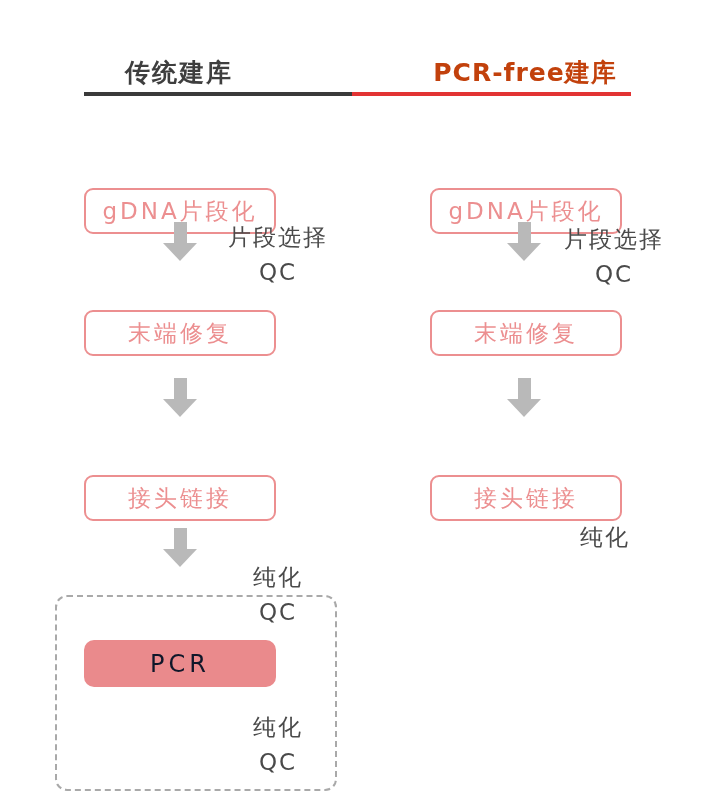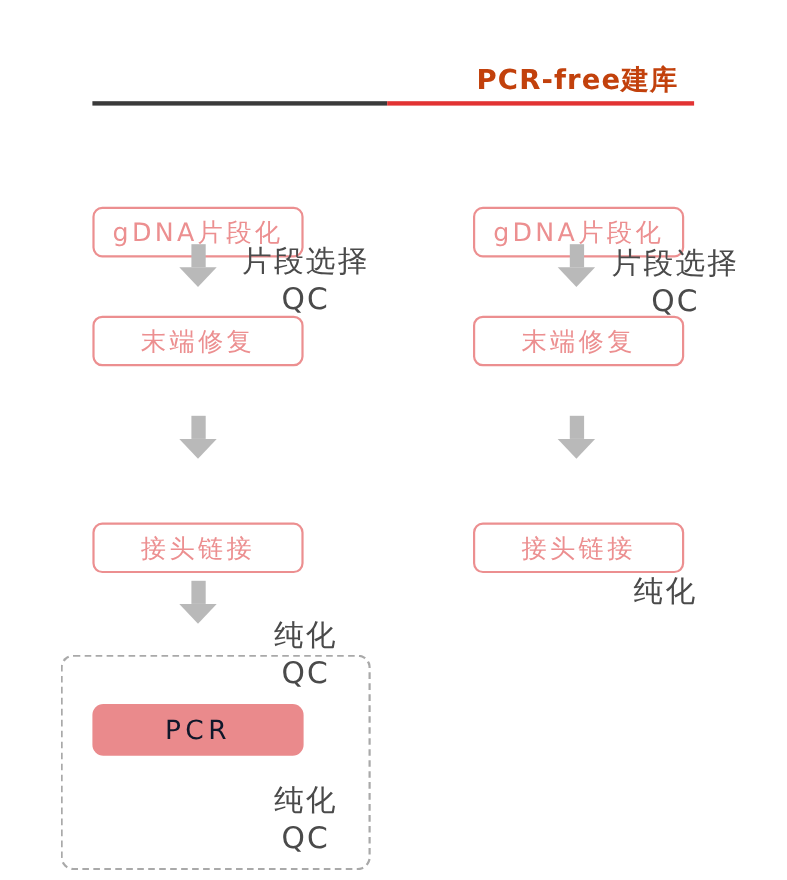--- a/index.html
+++ b/index.html
@@ -48,21 +48,21 @@
     font-size: 23px;
     letter-spacing: 3px;
     display: flex;
     align-items: center;
     justify-content: center;
     background: #ffffff;
   }
   .colL { left: 84px; }
   .colR { left: 430px; }
   .row1 { top: 148px; margin-top: 40px; }
-  .row2 { top: 287px; }
+  .row2 { top: 310px; }
   .row3 { top: 475px; }
 
   
   .arrow {
     position: absolute;
     width: 34px;
   }
   .arrow .stem {
     width: 13px;
     height: 21px;
@@ -82,21 +82,21 @@
   .arow1 { top: 222px; }
   .arow2 { top: 378px; }
   .arow3 { top: 528px; }
 
   
   .note {
     position: absolute;
     width: 120px;
     text-align: center;
     color: #4a4a4a;
-    font-size: 27px;
+    font-size: 23px;
     line-height: 35px;
     letter-spacing: 2px;
     z-index: 3;
   }
   .noteL1 { left: 218px; top: 220px; }
   .noteR1 { left: 554px; top: 222px; }
   .noteL3 { left: 218px; top: 560px; }
   .notePCR { left: 218px; top: 710px; }
   .noteR3 { left: 545px; top: 520px; }
 
@@ -127,20 +127,21 @@
     align-items: center;
     justify-content: center;
     z-index: 2;
   }
 </style>
 </head>
 <body>
 
 <div class="canvas">
 
+  <div class="col-title left">传统建库</div>
   <div class="col-title right">PCR-free建库</div>
   <div class="underline left"></div>
   <div class="underline right"></div>
 
   <div class="step-box colL row1">gDNA片段化</div>
   <div class="arrow arrowL arow1">
     <div class="stem"></div>
     <div class="head"></div>
   </div>
   <div class="note noteL1">

